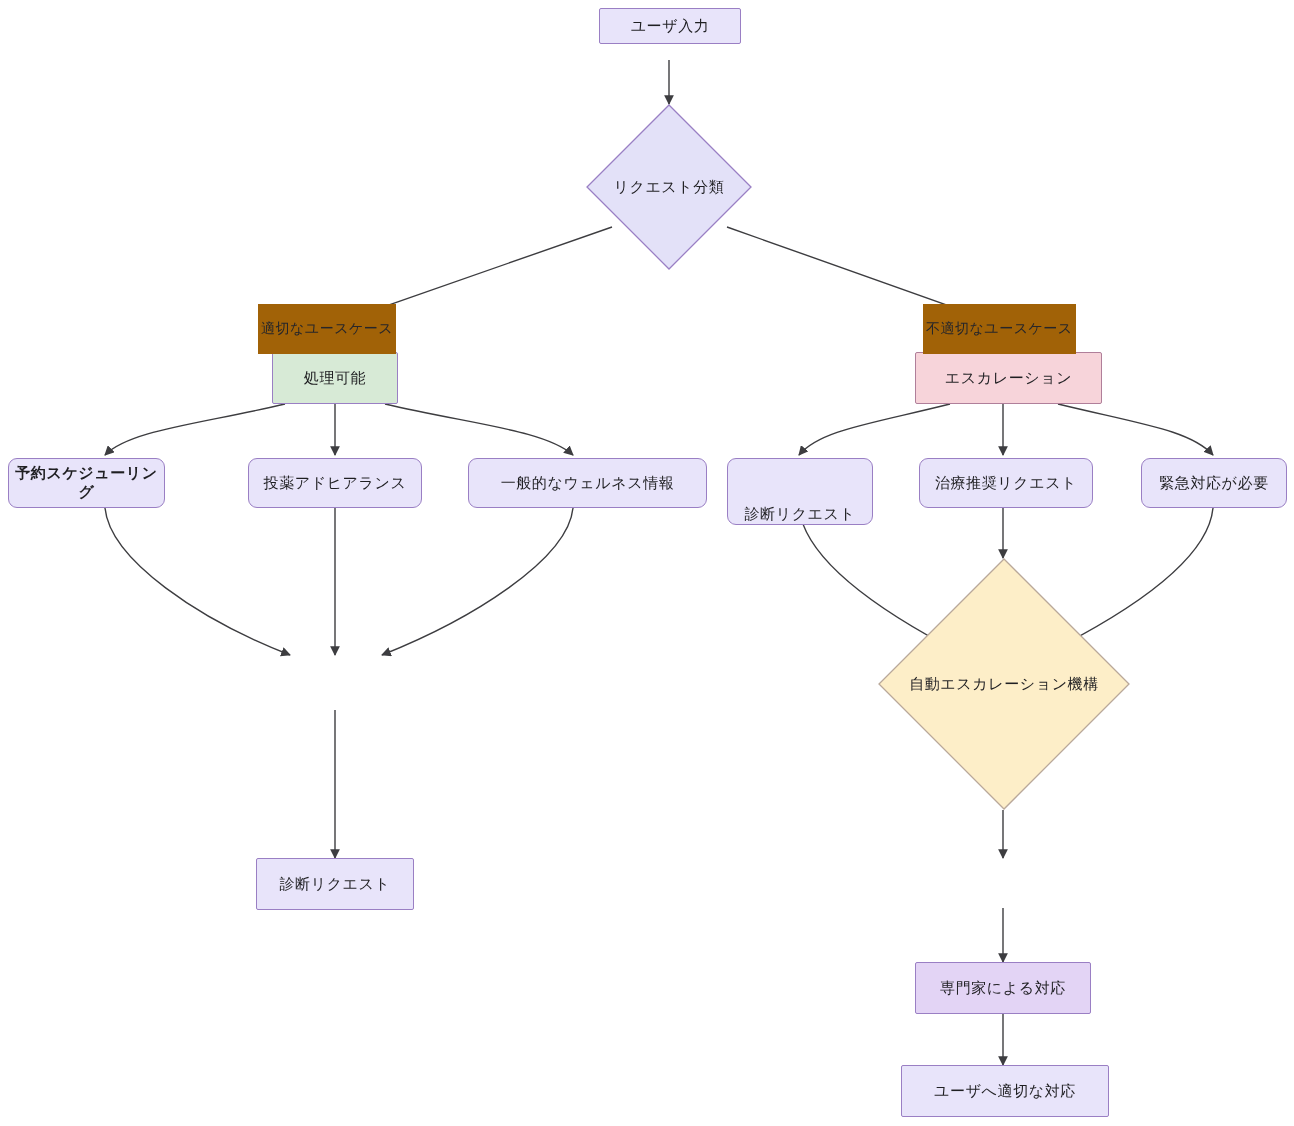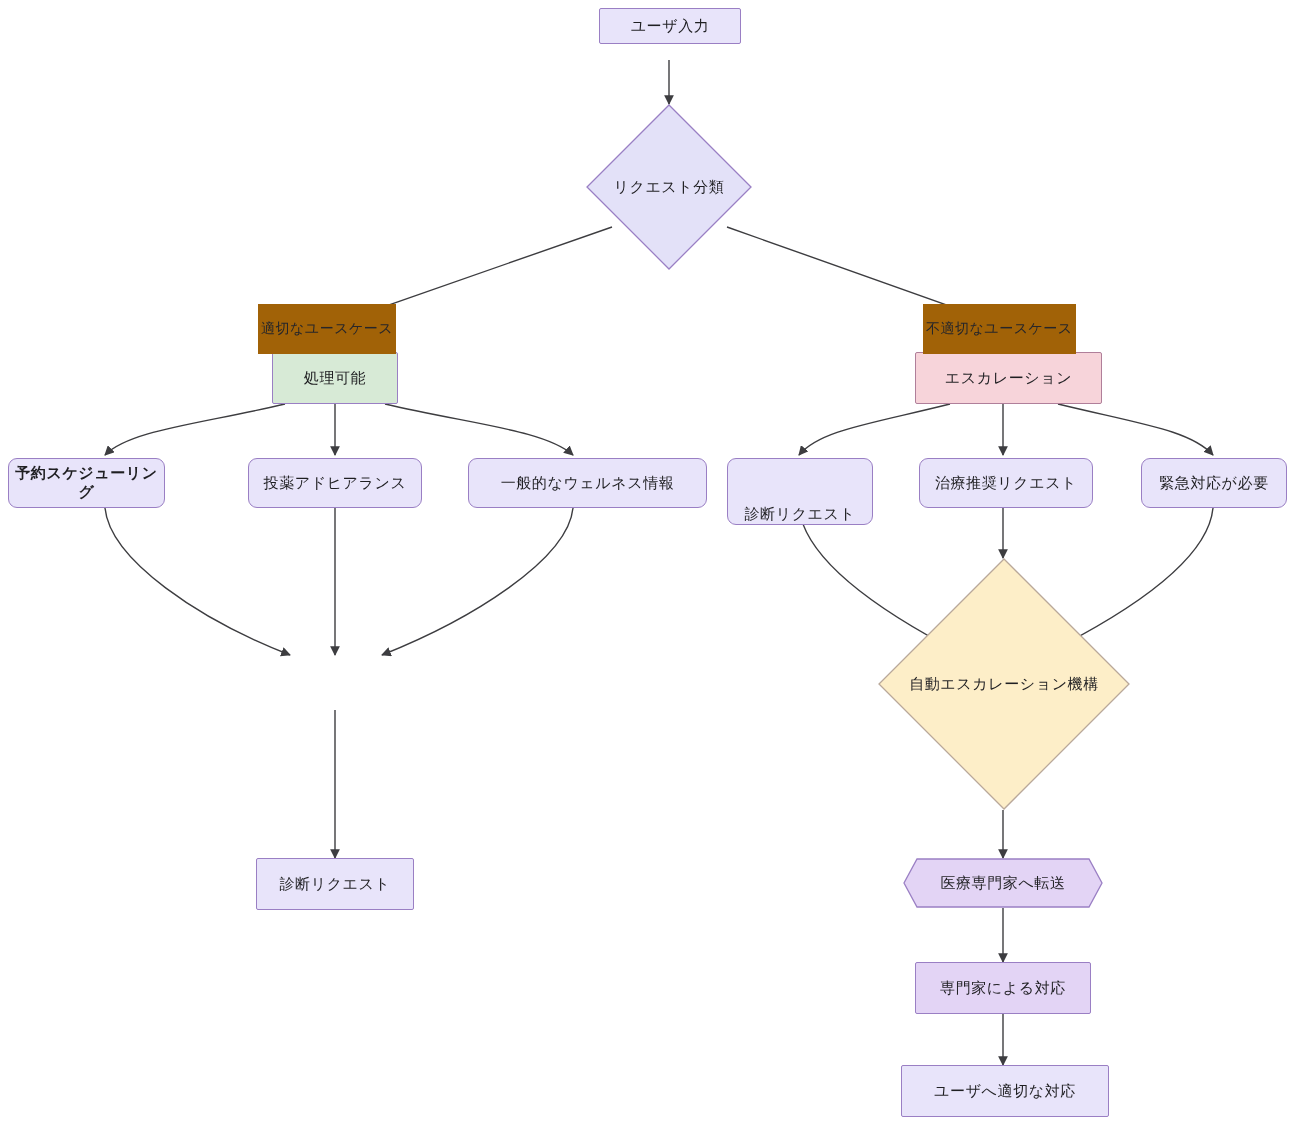--- a/index.html
+++ b/index.html
@@ -194,26 +194,20 @@
     <svg class="dshape" viewBox="0 0 252 252" preserveAspectRatio="none">
       <polygon points="126,1 251,126 126,251 1,126" fill="#fdeec8" stroke="#b9a89a" stroke-width="1.3"></polygon>
     </svg>
     <span class="dlabel">自動エスカレーション機構</span>
   </div>
 
   <div class="node rect fill-lav" style="left:256px; top:858px; width:158px; height:52px;">
     <span>診断リクエスト</span>
   </div>
 
-  <div class="node hex" style="left:903px; top:858px; width:200px; height:50px;">
-    <svg class="hshape" viewBox="0 0 200 50" preserveAspectRatio="none">
-      <polygon points="14,1 186,1 199,25 186,49 14,49 1,25" fill="#e3d4f5" stroke="#9a7fc4" stroke-width="1.3"></polygon>
-    </svg>
-    <span class="hlabel">医療専門家へ転送</span>
-  </div>
 
   <div class="node rect fill-purple" style="left:915px; top:962px; width:176px; height:52px;">
     <span>専門家による対応</span>
   </div>
 
   <div class="node rect fill-lav" style="left:901px; top:1065px; width:208px; height:52px;">
     <span>ユーザへ適切な対応</span>
   </div>
 
 </div>

